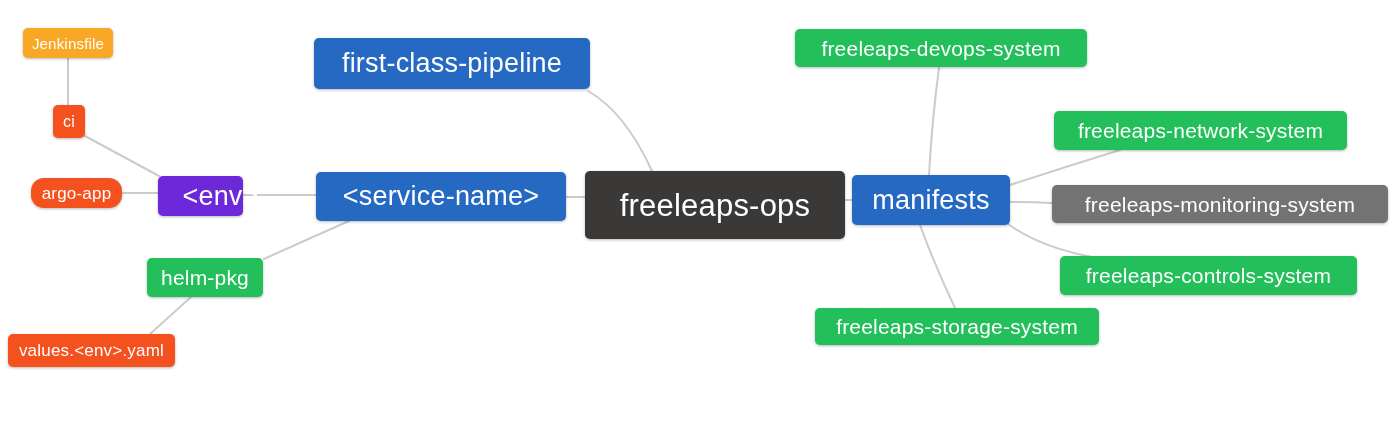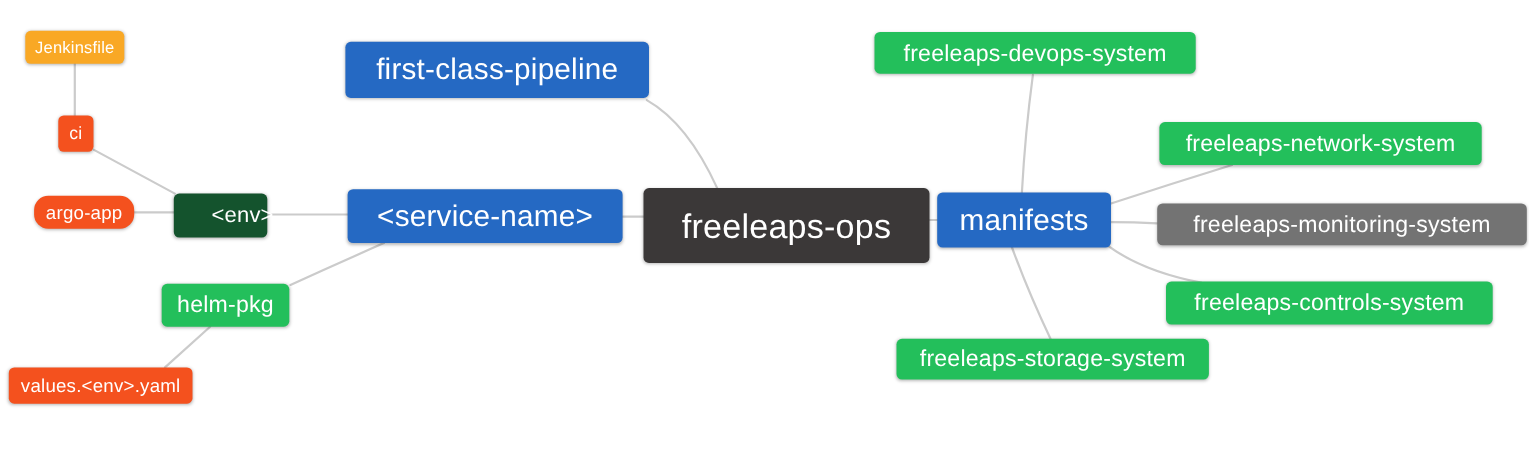--- a/index.html
+++ b/index.html
@@ -73,21 +73,21 @@
     </div>
     <div class="node" style="left: 23px; top: 28px; width: 90px; height: 30px; font-size: 15px; background: rgb(249, 168, 37); color: rgb(255, 255, 255);">
       <span>Jenkinsfile</span>
     </div>
     <div class="node" style="left: 53px; top: 105px; width: 32px; height: 33px; font-size: 16px; background: rgb(244, 81, 30); color: rgb(255, 255, 255);">
       <span>ci</span>
     </div>
     <div class="node" style="left: 31px; top: 178px; width: 91px; height: 30px; font-size: 17px; background: rgb(244, 81, 30); color: rgb(255, 255, 255); border-radius: 13px;">
       <span>argo-app</span>
     </div>
-    <div class="node" style="left: 158px; top: 176px; width: 85px; height: 40px; font-size: 20px; background: #14532d; color: rgb(255, 255, 255); padding-left: 40px;">
+    <div class="node" style="left: 158px; top: 176px; width: 85px; height: 40px; font-size: 27px; background: #6d28d9; color: rgb(255, 255, 255); padding-left: 40px;">
       <span>&lt;env&gt;</span>
     </div>
     <div class="node" style="left: 147px; top: 258px; width: 116px; height: 39px; font-size: 21px; background: rgb(35, 191, 91); color: rgb(255, 255, 255); text-align: right;">
       <span>helm-pkg</span>
     </div>
     <div class="node" style="left: 8px; top: 334px; width: 167px; height: 33px; font-size: 17px; background: rgb(244, 81, 30); color: rgb(255, 255, 255);">
       <span>values.&lt;env&gt;.yaml</span>
     </div>
     <div class="node" style="left: 795px; top: 29px; width: 292px; height: 38px; font-size: 21px; background: rgb(35, 191, 91); color: rgb(255, 255, 255);">
       <span>freeleaps-devops-system</span>

